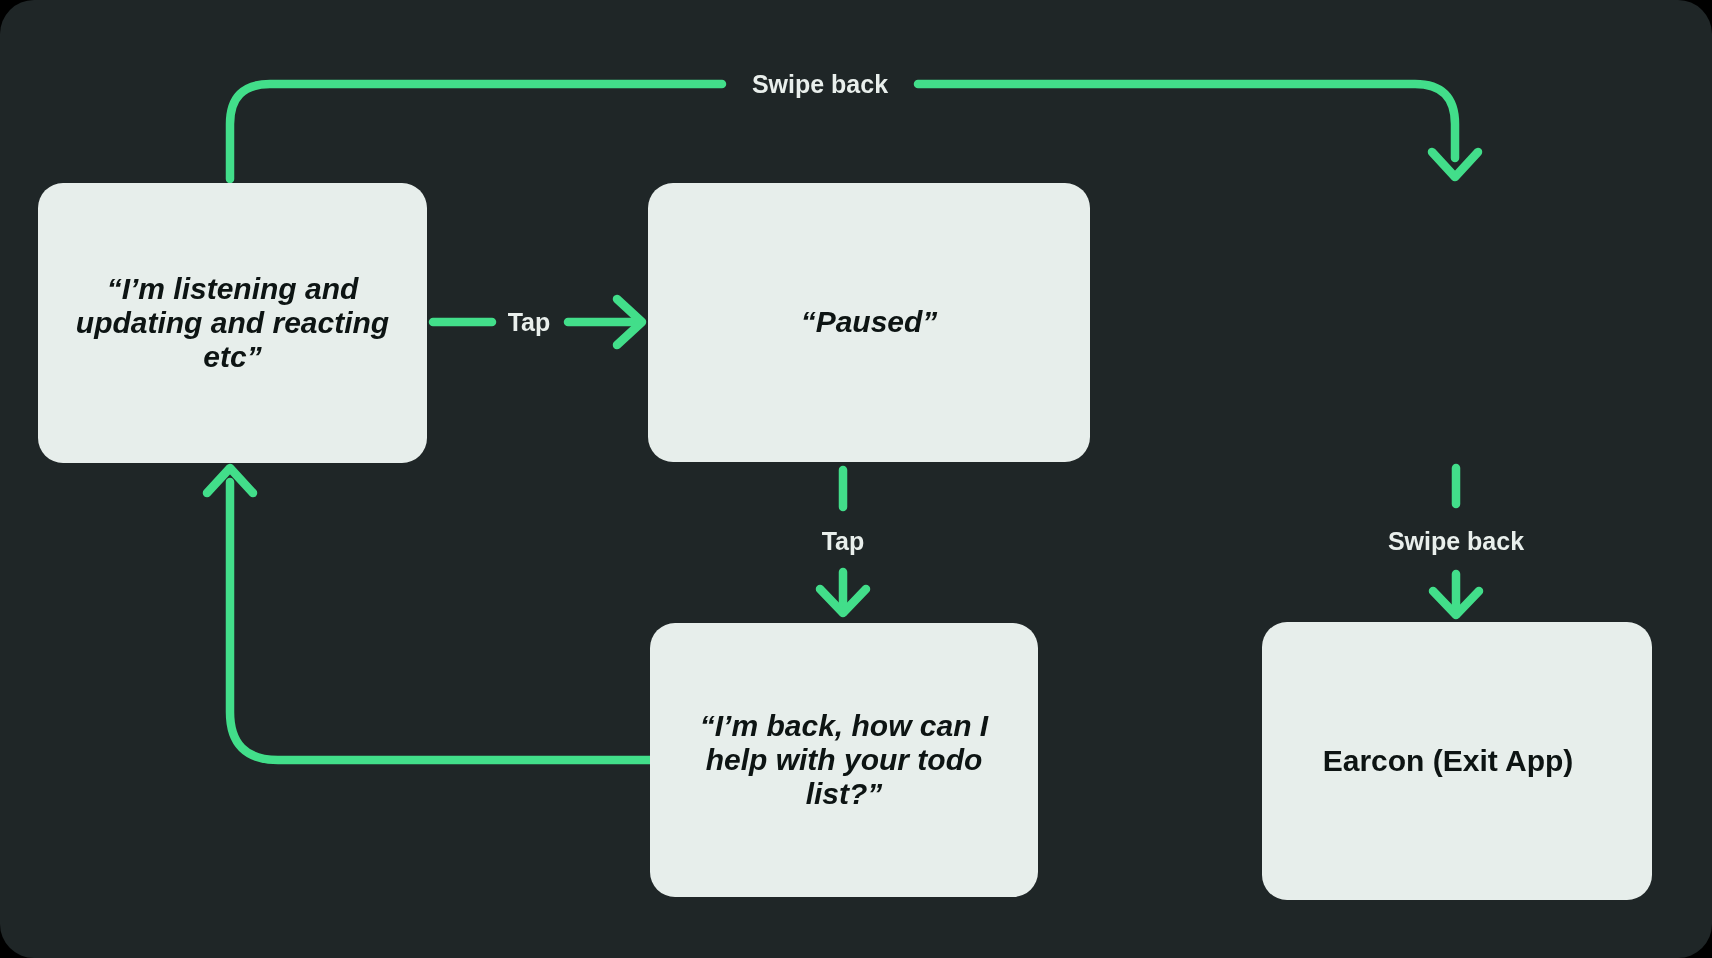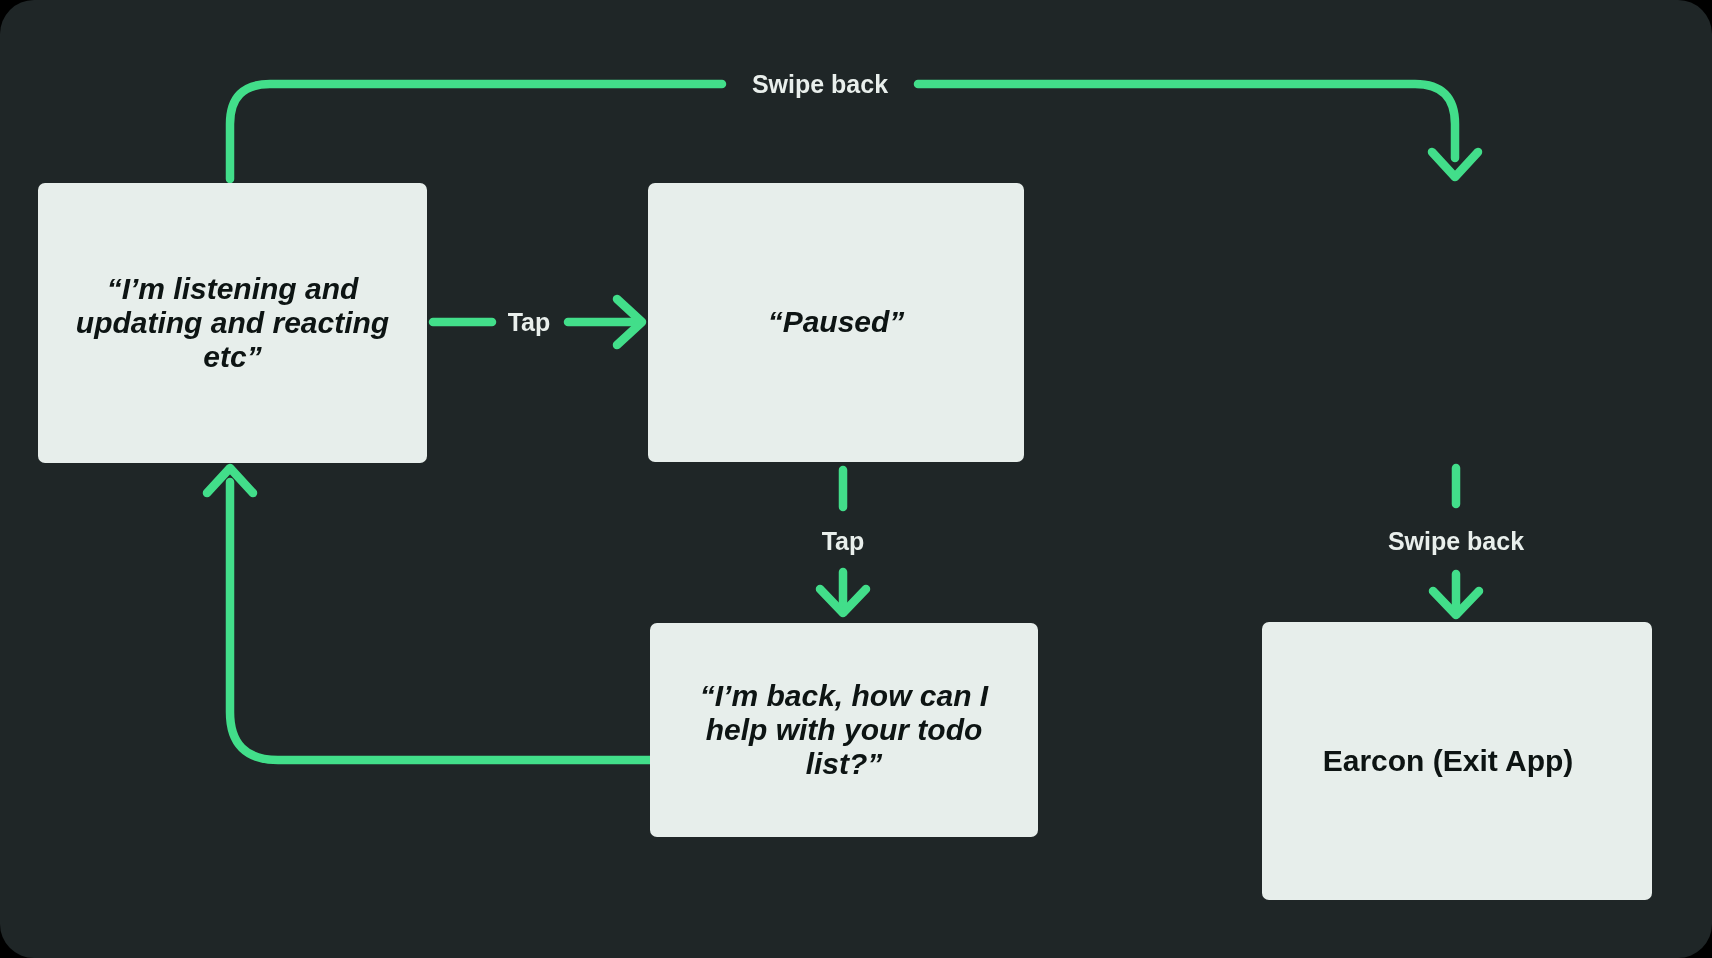--- a/index.html
+++ b/index.html
@@ -29,21 +29,21 @@
   .flow-svg path {
     stroke: var(--accent, #42de8a);
     stroke-width: 8.5;
     fill: none;
     stroke-linecap: round;
     stroke-linejoin: round;
   }
   .node {
     position: absolute;
     background: var(--node-fill, #e7eeeb);
-    border-radius: 7px;
+    border-radius: 25px;
     display: flex;
     align-items: center;
     justify-content: center;
     text-align: center;
     box-sizing: border-box;
     padding: 20px 28px;
   }
   .node .node-text {
     color: var(--node-text, #0d1413);
     font-size: 30px;
@@ -58,23 +58,23 @@
   .edge-label {
     position: absolute;
     transform: translate(-50%, -50%);
     color: var(--label-text, #e9efec);
     font-size: 25px;
     font-weight: bold;
     white-space: nowrap;
     line-height: 1;
   }
   #node-listening   { left: 38px;   top: 183px; width: 389px; height: 280px; }
-  #node-paused      { left: 648px;  top: 183px; width: 376px; height: 279px; }
+  #node-paused      { left: 648px;  top: 183px; width: 442px; height: 279px; }
   #node-confirm     { left: 1262px; top: 183px; width: 391px; height: 277px; }
-  #node-back        { left: 650px;  top: 623px; width: 388px; height: 214px; }
+  #node-back        { left: 650px;  top: 623px; width: 388px; height: 274px; }
   #node-earcon      { left: 1262px; top: 622px; width: 390px; height: 278px; padding-left: 10px; }
   #label-swipe-top  { left: 820px;  top: 84px;  }
   #label-tap-right  { left: 529px;  top: 322px; }
   #label-tap-down   { left: 843px;  top: 541px; }
   #label-swipe-down { left: 1456px; top: 541px; }
 </style>
 </head>
 <body style="background: rgb(0, 0, 0);">
 
 <div class="canvas">

